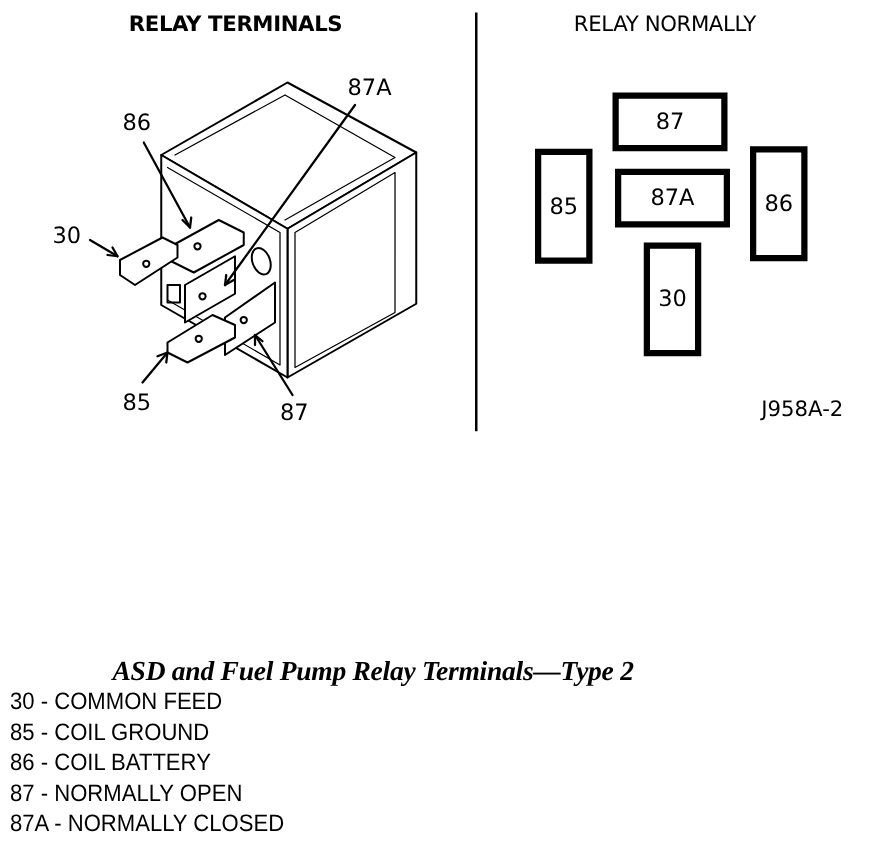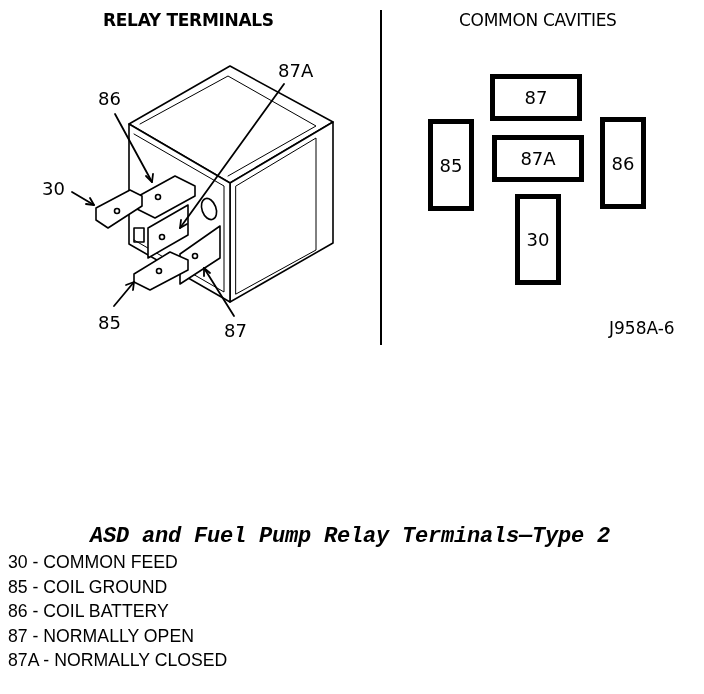--- a/index.html
+++ b/index.html
@@ -3,21 +3,21 @@
 <meta charset="utf-8">
 <style>
   html, body { margin: 0; padding: 0; background: #ffffff; }
   body { width: 704px; height: 694px; position: relative; overflow: hidden; font-family: "DejaVu Sans", sans-serif; color: #000; }
   .abs { position: absolute; }
   .heading { font-family: "DejaVu Sans", sans-serif; font-size: 17px; letter-spacing: -0.3px; white-space: nowrap; }
   .callout { font-family: "DejaVu Sans", sans-serif; font-size: 18px; white-space: nowrap; }
   .divider { left: 380px; top: 10px; width: 2px; height: 335px; background: #000; }
   .cavity { position: absolute; border: 5px solid #000; box-sizing: border-box; display: flex; align-items: center; justify-content: center; font-family: "DejaVu Sans", sans-serif; font-size: 18px; background: #fff; }
   .fig-id { font-family: "DejaVu Sans", sans-serif; font-size: 17px; white-space: nowrap; }
-  .caption { font-family: Liberation Mono, monospace; font-weight: bold; font-style: italic; font-size: 22px; white-space: nowrap; letter-spacing: -0.2px; }
+  .caption { font-family: Liberation Serif, serif; font-weight: bold; font-style: italic; font-size: 22px; white-space: nowrap; letter-spacing: -0.2px; }
   .legend-item { font-family: "Liberation Sans", sans-serif; font-size: 19px; white-space: nowrap; line-height: 24.5px; transform: scaleX(0.93); transform-origin: left center; }
   svg { position: absolute; left: 0; top: 0; }
 </style>
 </head>
 <body>
 
 <div class="abs heading" style="left:103px; top:10px;font-weight:bold;">RELAY TERMINALS</div>
 
 <svg width="380" height="350" viewBox="0 0 380 350">
   <g fill="none" stroke="#000" stroke-width="1.6" stroke-linejoin="round" stroke-linecap="round">
@@ -65,39 +65,39 @@
 </svg>
 
 <div class="abs callout" style="left:98px; top:88px;">86</div>
 <div class="abs callout" style="left:278px; top:60px;">87A</div>
 <div class="abs callout" style="left:42px; top:178px;">30</div>
 <div class="abs callout" style="left:98px; top:312px;">85</div>
 <div class="abs callout" style="left:224px; top:320px;">87</div>
 
 <div class="abs divider"></div>
 
-<div class="abs heading" style="left:459px; top:10px;">COMMON CAVITIES</div>
+<div class="abs heading" style="left:459px; top:10px;">RELAY NORMALLY</div>
 
 <div class="cavity" style="left:490px; top:74px; width:92px; height:47px;">
     <span>87</span>
   </div>
 <div class="cavity" style="left:492px; top:135px; width:92px; height:47px;">
     <span>87A</span>
   </div>
 <div class="cavity" style="left:428px; top:119px; width:46px; height:92px;">
     <span>85</span>
   </div>
 <div class="cavity" style="left:600px; top:117px; width:46px; height:92px;">
     <span>86</span>
   </div>
 <div class="cavity" style="left:515px; top:194px; width:46px; height:91px;">
     <span>30</span>
   </div>
 
-<div class="abs fig-id" style="left:609px; top:318px;">J958A-6</div>
+<div class="abs fig-id" style="left:609px; top:318px;">J958A-2</div>
 
 <div class="abs caption" style="left:90px; top:524px;">ASD and Fuel Pump Relay Terminals—Type 2</div>
 
 <div class="abs" style="left:8px; top:550px;">
   <div class="legend-item">30 - COMMON FEED</div>
   <div class="legend-item">85 - COIL GROUND</div>
   <div class="legend-item">86 - COIL BATTERY</div>
   <div class="legend-item">87 - NORMALLY OPEN</div>
   <div class="legend-item">87A - NORMALLY CLOSED</div>
 </div>

